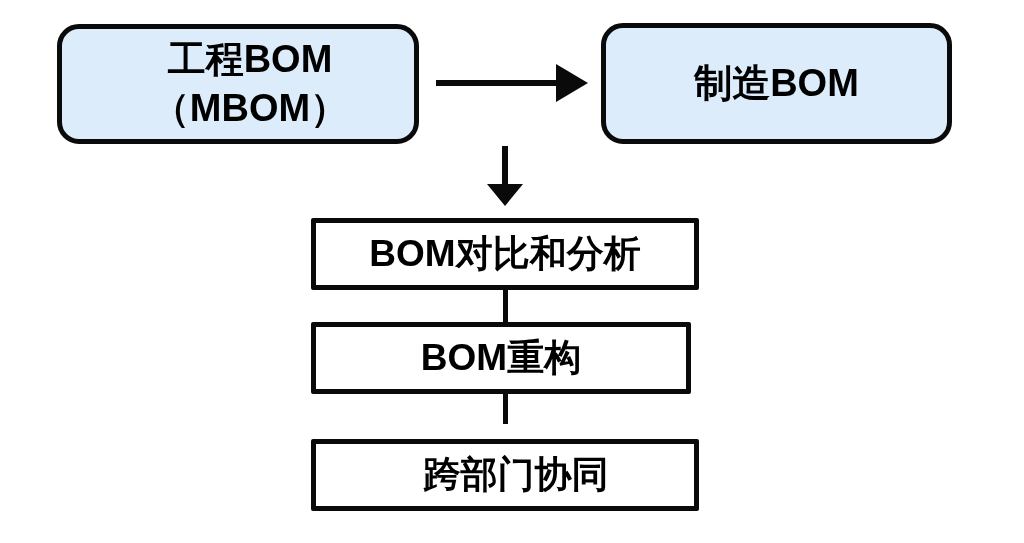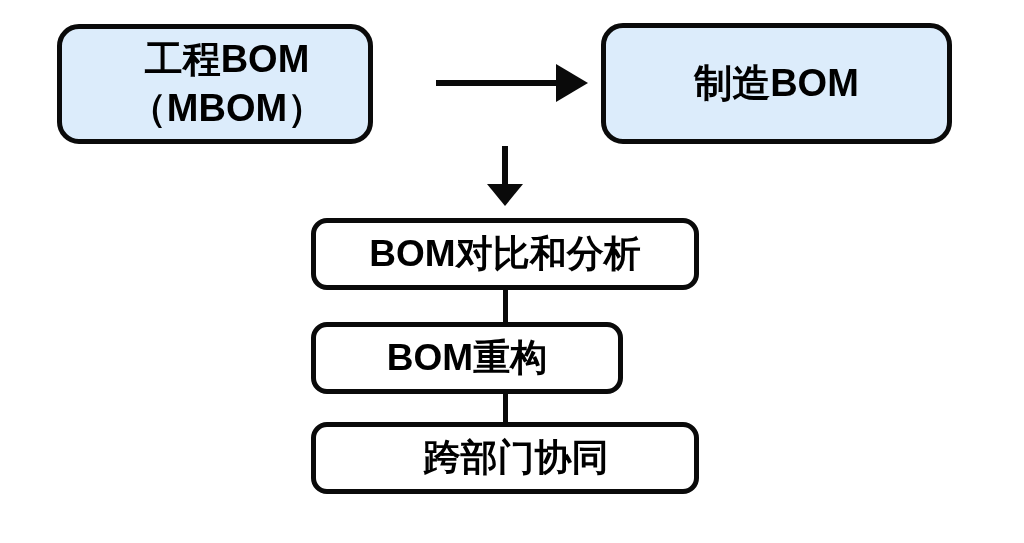--- a/index.html
+++ b/index.html
@@ -28,28 +28,28 @@
     font-weight: bold;
   }
   .node.blue {
     background: #dcecfb;
     border-radius: 22px;
     font-size: 38px;
     line-height: 1.28;
   }
   .node.white {
     background: #ffffff;
-    border-radius: 16px;
+    border-radius: 2px;
     font-size: 37px;
   }
-  #ebom { left: 57px;  top: 24px;  width: 316px; height: 120px; padding-left: 24px; }
+  #ebom { left: 57px;  top: 24px;  width: 362px; height: 120px; padding-left: 24px; }
   #mbom { left: 601px; top: 23px;  width: 351px; height: 121px; }
   #step1 { left: 311px; top: 218px; width: 388px; height: 72px; }
-  #step2 { left: 311px; top: 322px; width: 312px; height: 72px; text-align: center; }
-  #step3 { left: 311px; top: 422px; width: 388px; height: 72px; padding-left: 22px; }
+  #step2 { left: 311px; top: 322px; width: 380px; height: 72px; text-align: center; }
+  #step3 { left: 311px; top: 439px; width: 388px; height: 72px; padding-left: 22px; }
   .arrow-svg { position: absolute; display: block; }
   #arrow-right { left: 430px; top: 58px;  width: 160px; height: 50px; }
   #arrow-down  { left: 483px; top: 144px; width: 44px;  height: 64px; }
   .connector {
     position: absolute;
     width: 5px;
     background: #0a0a0a;
     left: 503px;
   }
   #connector-1 { top: 289px; height: 34px; }

